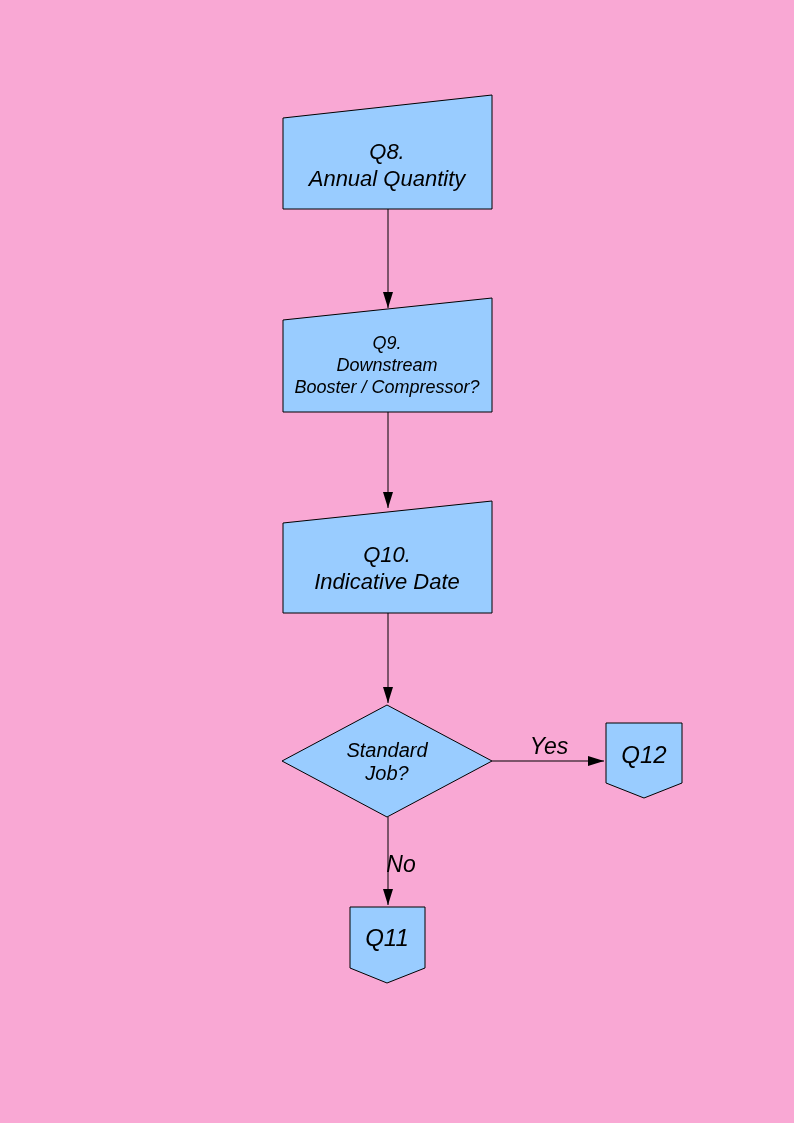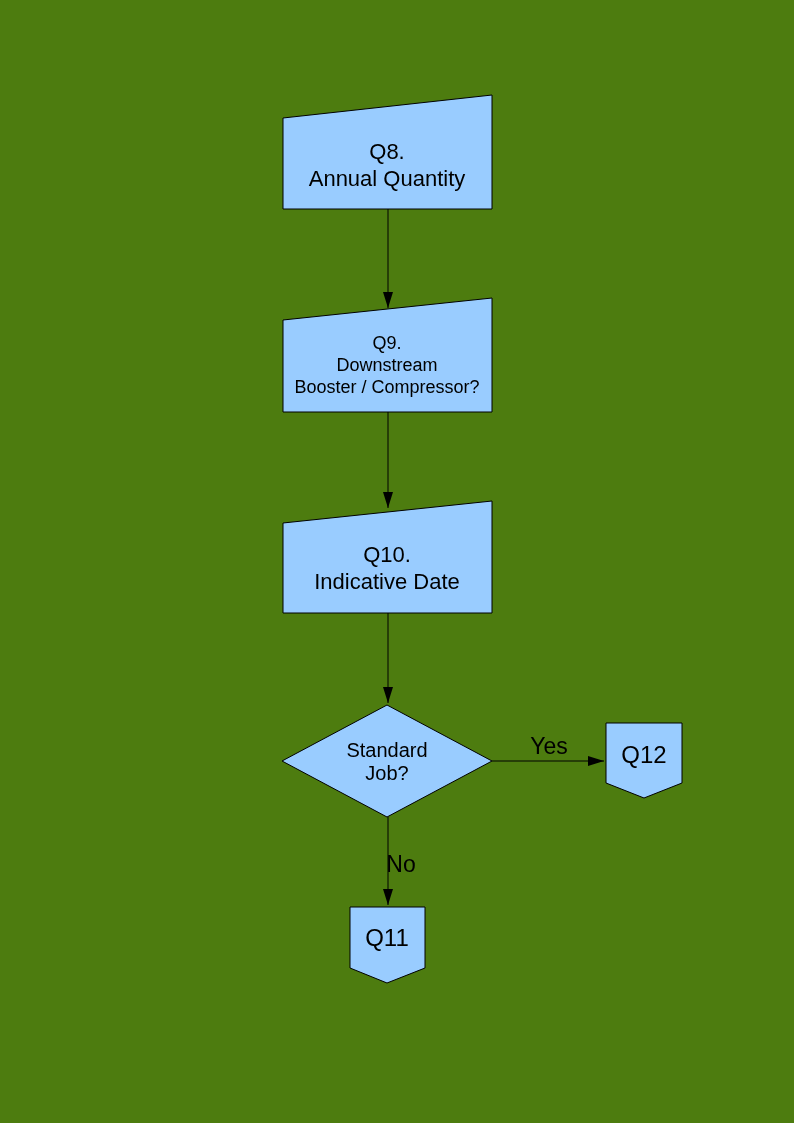--- a/index.html
+++ b/index.html
@@ -4,23 +4,24 @@
 <style>
   html, body {
     margin: 0;
     padding: 0;
     background: #FFFFFF;
   }
   .page {
     position: relative;
     width: 794px;
     height: 1123px;
-    background: #4d7c0f;
+    background: #f9a8d4;
     overflow: hidden;
     font-family: "Liberation Sans", sans-serif;
+    font-style: italic;
   }
   svg.flowchart {
     display: block;
     width: 794px;
     height: 1123px;
   }
   svg.flowchart text {
     font-family: "Liberation Sans", sans-serif;
     fill: #000000;
     text-anchor: middle;

